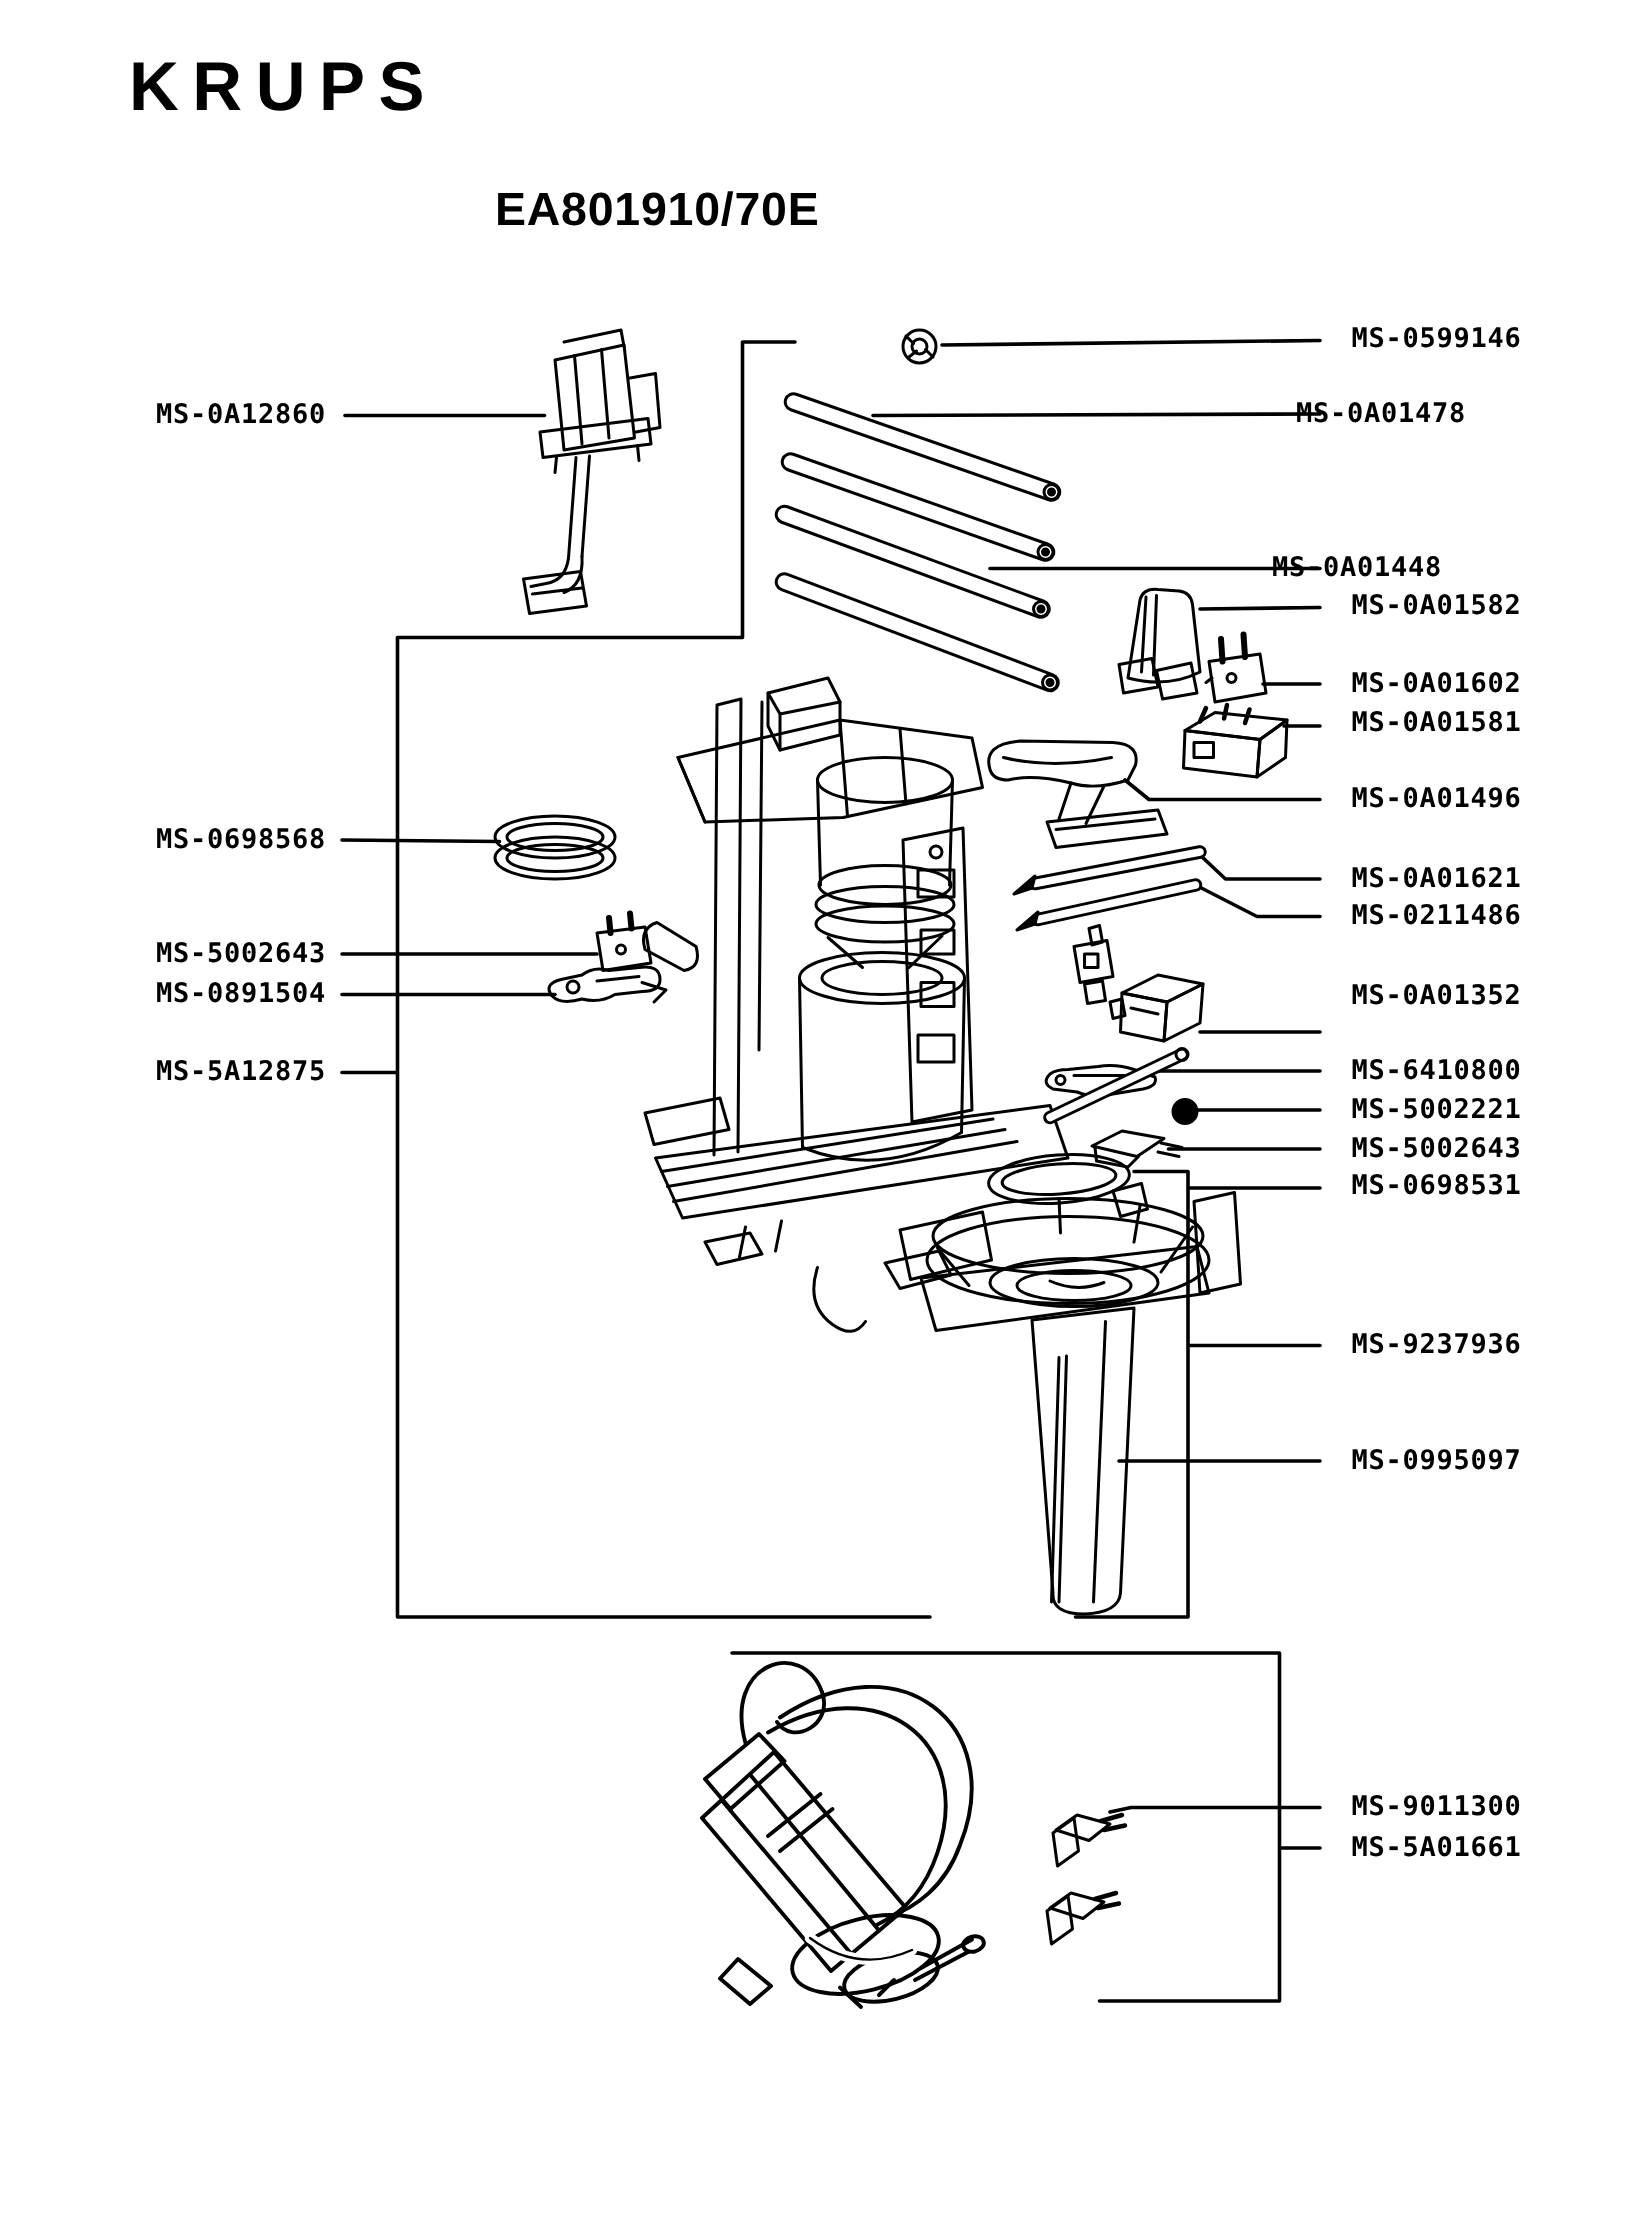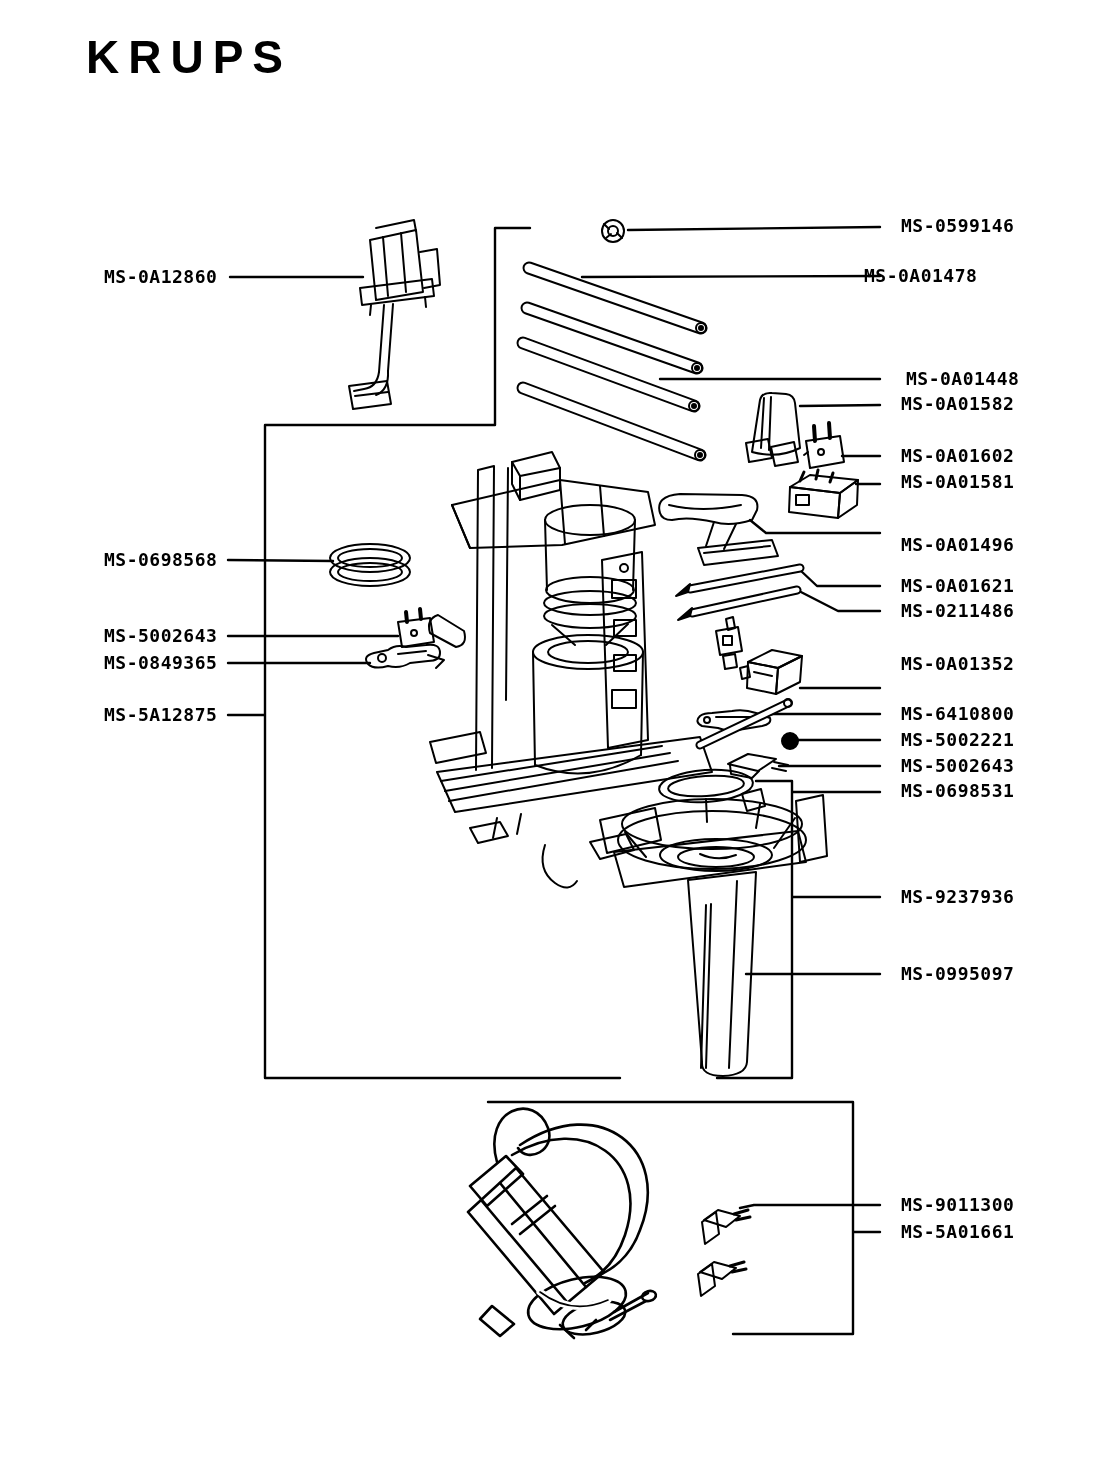--- a/index.html
+++ b/index.html
@@ -13,20 +13,21 @@
          font-family:"Liberation Sans",sans-serif;letter-spacing:0.5px;}
   .part-label{position:absolute;font-family:"DejaVu Sans Mono","Liberation Mono",monospace;
          font-weight:700;font-size:18px;letter-spacing:0.5px;white-space:nowrap;line-height:22px;padding-left:12px;}
 </style>
 </head>
 <body>
 
 <div class="stage">
 
   <div class="brand">KRUPS</div>
+  <div class="model">EA801910/70E</div>
 
   <svg width="1100" height="1481" viewBox="0 0 1100 1481">
     <g stroke="#000" fill="none" stroke-width="2" stroke-linecap="round" stroke-linejoin="round">
 
       <g stroke-width="2.4">
         <polyline points="530,228 495,228 495,425 265,425 265,1078 620,1078"></polyline>
       </g>
       <g stroke-width="2.4">
         <polyline points="756,781 792,781 792,1078 717,1078"></polyline>
       </g>
@@ -287,30 +288,30 @@
         <path d="M698,1274 L712,1264 L715,1286 L701,1296 Z"></path>
         <path d="M730,1266 L744,1262 M732,1272 L746,1269" stroke-width="3"></path>
       </g>
 
     </g>
   </svg>
 
   <div class="part-label" style="left:92px;top:266px">MS-0A12860</div>
   <div class="part-label" style="left:92px;top:549px">MS-0698568</div>
   <div class="part-label" style="left:92px;top:625px">MS-5002643</div>
-  <div class="part-label" style="left:92px;top:652px">MS-0849365</div>
+  <div class="part-label" style="left:92px;top:652px">MS-0891504</div>
   <div class="part-label" style="left:92px;top:704px">MS-5A12875</div>
 
   <div class="part-label" style="left:889px;top:215px">MS-0599146</div>
   <div class="part-label" style="left:852px;top:265px">MS-0A01478</div>
-  <div class="part-label" style="left:894px;top:368px">MS-0A01448</div>
+  <div class="part-label" style="left:836px;top:368px">MS-0A01448</div>
   <div class="part-label" style="left:889px;top:393px">MS-0A01582</div>
   <div class="part-label" style="left:889px;top:445px">MS-0A01602</div>
   <div class="part-label" style="left:889px;top:471px">MS-0A01581</div>
-  <div class="part-label" style="left:889px;top:534px">MS-0A01496</div>
+  <div class="part-label" style="left:889px;top:522px">MS-0A01496</div>
   <div class="part-label" style="left:889px;top:575px">MS-0A01621</div>
   <div class="part-label" style="left:889px;top:600px">MS-0211486</div>
   <div class="part-label" style="left:889px;top:653px">MS-0A01352</div>
   <div class="part-label" style="left:889px;top:703px">MS-6410800</div>
   <div class="part-label" style="left:889px;top:729px">MS-5002221</div>
   <div class="part-label" style="left:889px;top:755px">MS-5002643</div>
   <div class="part-label" style="left:889px;top:780px">MS-0698531</div>
   <div class="part-label" style="left:889px;top:886px">MS-9237936</div>
   <div class="part-label" style="left:889px;top:963px">MS-0995097</div>
   <div class="part-label" style="left:889px;top:1194px">MS-9011300</div>

